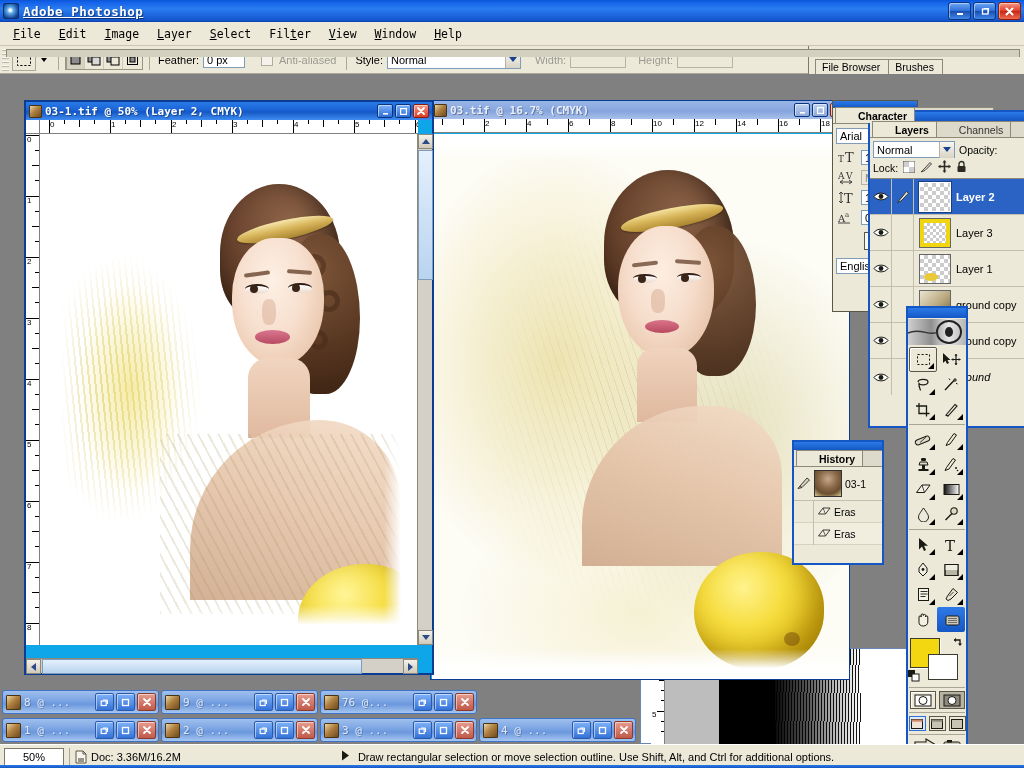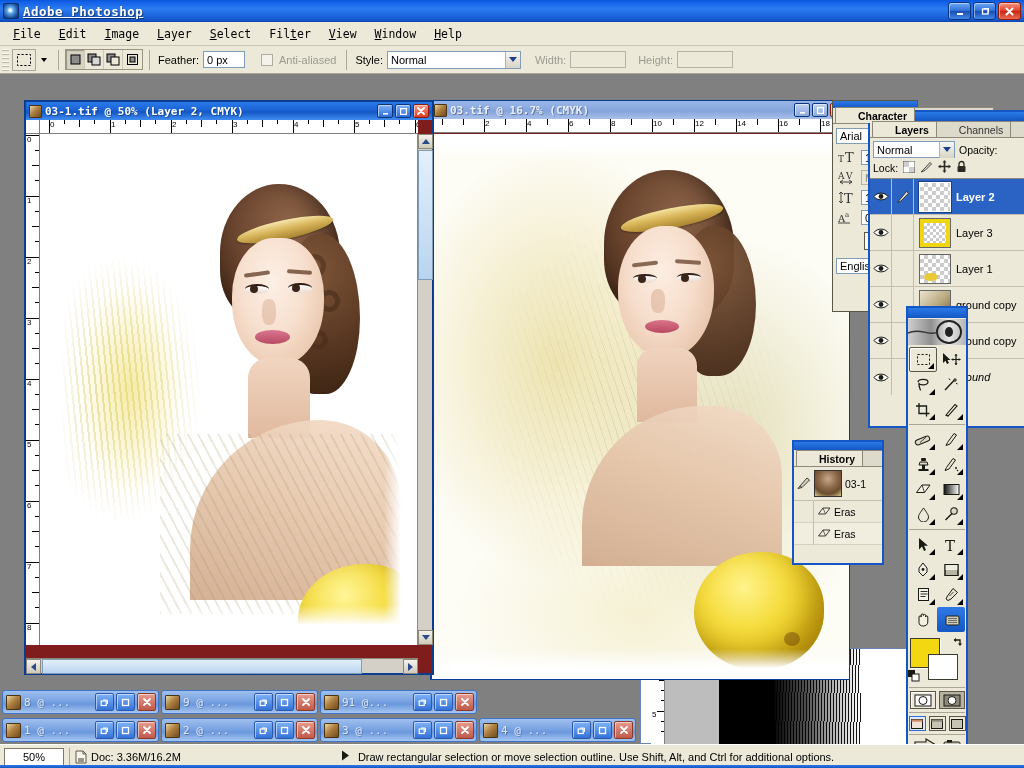--- a/index.html
+++ b/index.html
@@ -86,21 +86,21 @@
     margin-left:auto; width:216px; height:28px; background:#ece9d8;
     border-left:1px solid #7f7a68; display:flex; align-items:flex-end; padding:0 4px 0 6px;
   }
   .pw-tabs { display:flex; align-items:flex-end; }
   .pw-tab { position:relative; height:15px; background:#ece9d8; border:1px solid #8d8979;
             border-bottom:none; font-size:10.5px; padding:1px 8px 0 6px; margin-right:-1px;
             color:#000; }
   .pw-top { position:absolute; left:6px; right:4px; top:3px; height:8px; background:#d4d0c0; border:1px solid #8d8979; border-bottom:none;}
 
   
-  .docwin { position:absolute; background:#7f1d1d; border:1px solid #0a3d91; }
+  .docwin { position:absolute; background:#0ea5e9; border:1px solid #0a3d91; }
   .doc-tb { height:18px; display:flex; align-items:center; padding:0 2px;
     background: linear-gradient(180deg,#2a7ae8 0%,#1a63d6 45%,#1457c4 55%,#3f8cf2 100%); }
   .doc-tb.inactive { background: linear-gradient(180deg,#9ab6e8 0%,#8aa9e0 45%,#85a4dd 55%,#a8c0ea 100%); }
   .doc-tb .dicon { width:13px;height:13px;margin:0 3px 0 1px;flex:none;
     background: linear-gradient(135deg,#e8d8a8 0%,#b08040 45%,#6b4a20 100%);
     border:1px solid #4a3412; border-radius:1px;}
   .doc-tb .dtitle { color:#fff; font-family:"DejaVu Sans Mono", monospace; font-weight:bold;
     font-size:11px; white-space:nowrap; overflow:hidden; text-shadow:1px 1px 0 rgba(0,0,0,.3);}
   .doc-tb.inactive .dtitle { color:#e8eefa; }
   .doc-tb .dbtns { margin-left:auto; display:flex; gap:2px; padding-right:1px; flex:none;}
@@ -297,20 +297,27 @@
       </span>
   </div>
 
   <div style="width:12px"></div>
   <div class="ob-label dim">Width:</div>
   <div class="ob-input dimbox" style="width:56px"></div>
   <div style="width:10px"></div>
   <div class="ob-label dim">Height:</div>
   <div class="ob-input dimbox" style="width:56px"></div>
 
+  <div class="palette-well">
+    <div class="pw-top"></div>
+    <div class="pw-tabs">
+      <div class="pw-tab">File Browser</div>
+      <div class="pw-tab">Brushes</div>
+    </div>
+  </div>
 </div>
 
 <div class="docwin" style="left:640px; top:648px; width:310px; height:96px; background:#fff; border-color:#6a86b8;">
   <div class="ruler-v" style="left:10px; top:0; width:14px; height:96px; background:#fff;">
     <span class="lb" style="top:1px">4</span>
     <span class="lb" style="top:62px">5</span>
     <i class="tk" style="top:0;   width:8px; left:6px"></i>
     <i class="tk" style="top:10px;width:4px; left:10px"></i>
     <i class="tk" style="top:20px;width:4px; left:10px"></i>
     <i class="tk" style="top:31px;width:6px; left:8px"></i>
@@ -1145,21 +1152,21 @@
         </span>
       <span class="mbtn close">
           <svg width="10" height="10" viewBox="0 0 10 10">
             <path d="M2 2 L8 8 M8 2 L2 8" stroke="#fff" stroke-width="1.8" stroke-linecap="round"></path>
           </svg>
         </span>
     </span>
   </div>
   <div class="mini" style="left:320px; top:0;  width:157px;">
     <span class="micon"></span>
-    <span class="mtitle">91 @...</span>
+    <span class="mtitle">76 @...</span>
     <span class="mbtns">
       <span class="mbtn">
           <svg width="9" height="9" viewBox="0 0 9 9">
             <rect x="1.2" y="3" width="5" height="4.5" fill="none" stroke="#fff" stroke-width="1.2"></rect>
             <path d="M3 2 h4.5 v4" fill="none" stroke="#fff" stroke-width="1"></path>
           </svg>
         </span>
       <span class="mbtn">
           <svg width="9" height="9" viewBox="0 0 9 9">
             <rect x="1.5" y="1.5" width="6" height="6" fill="none" stroke="#fff" stroke-width="1.3"></rect>

